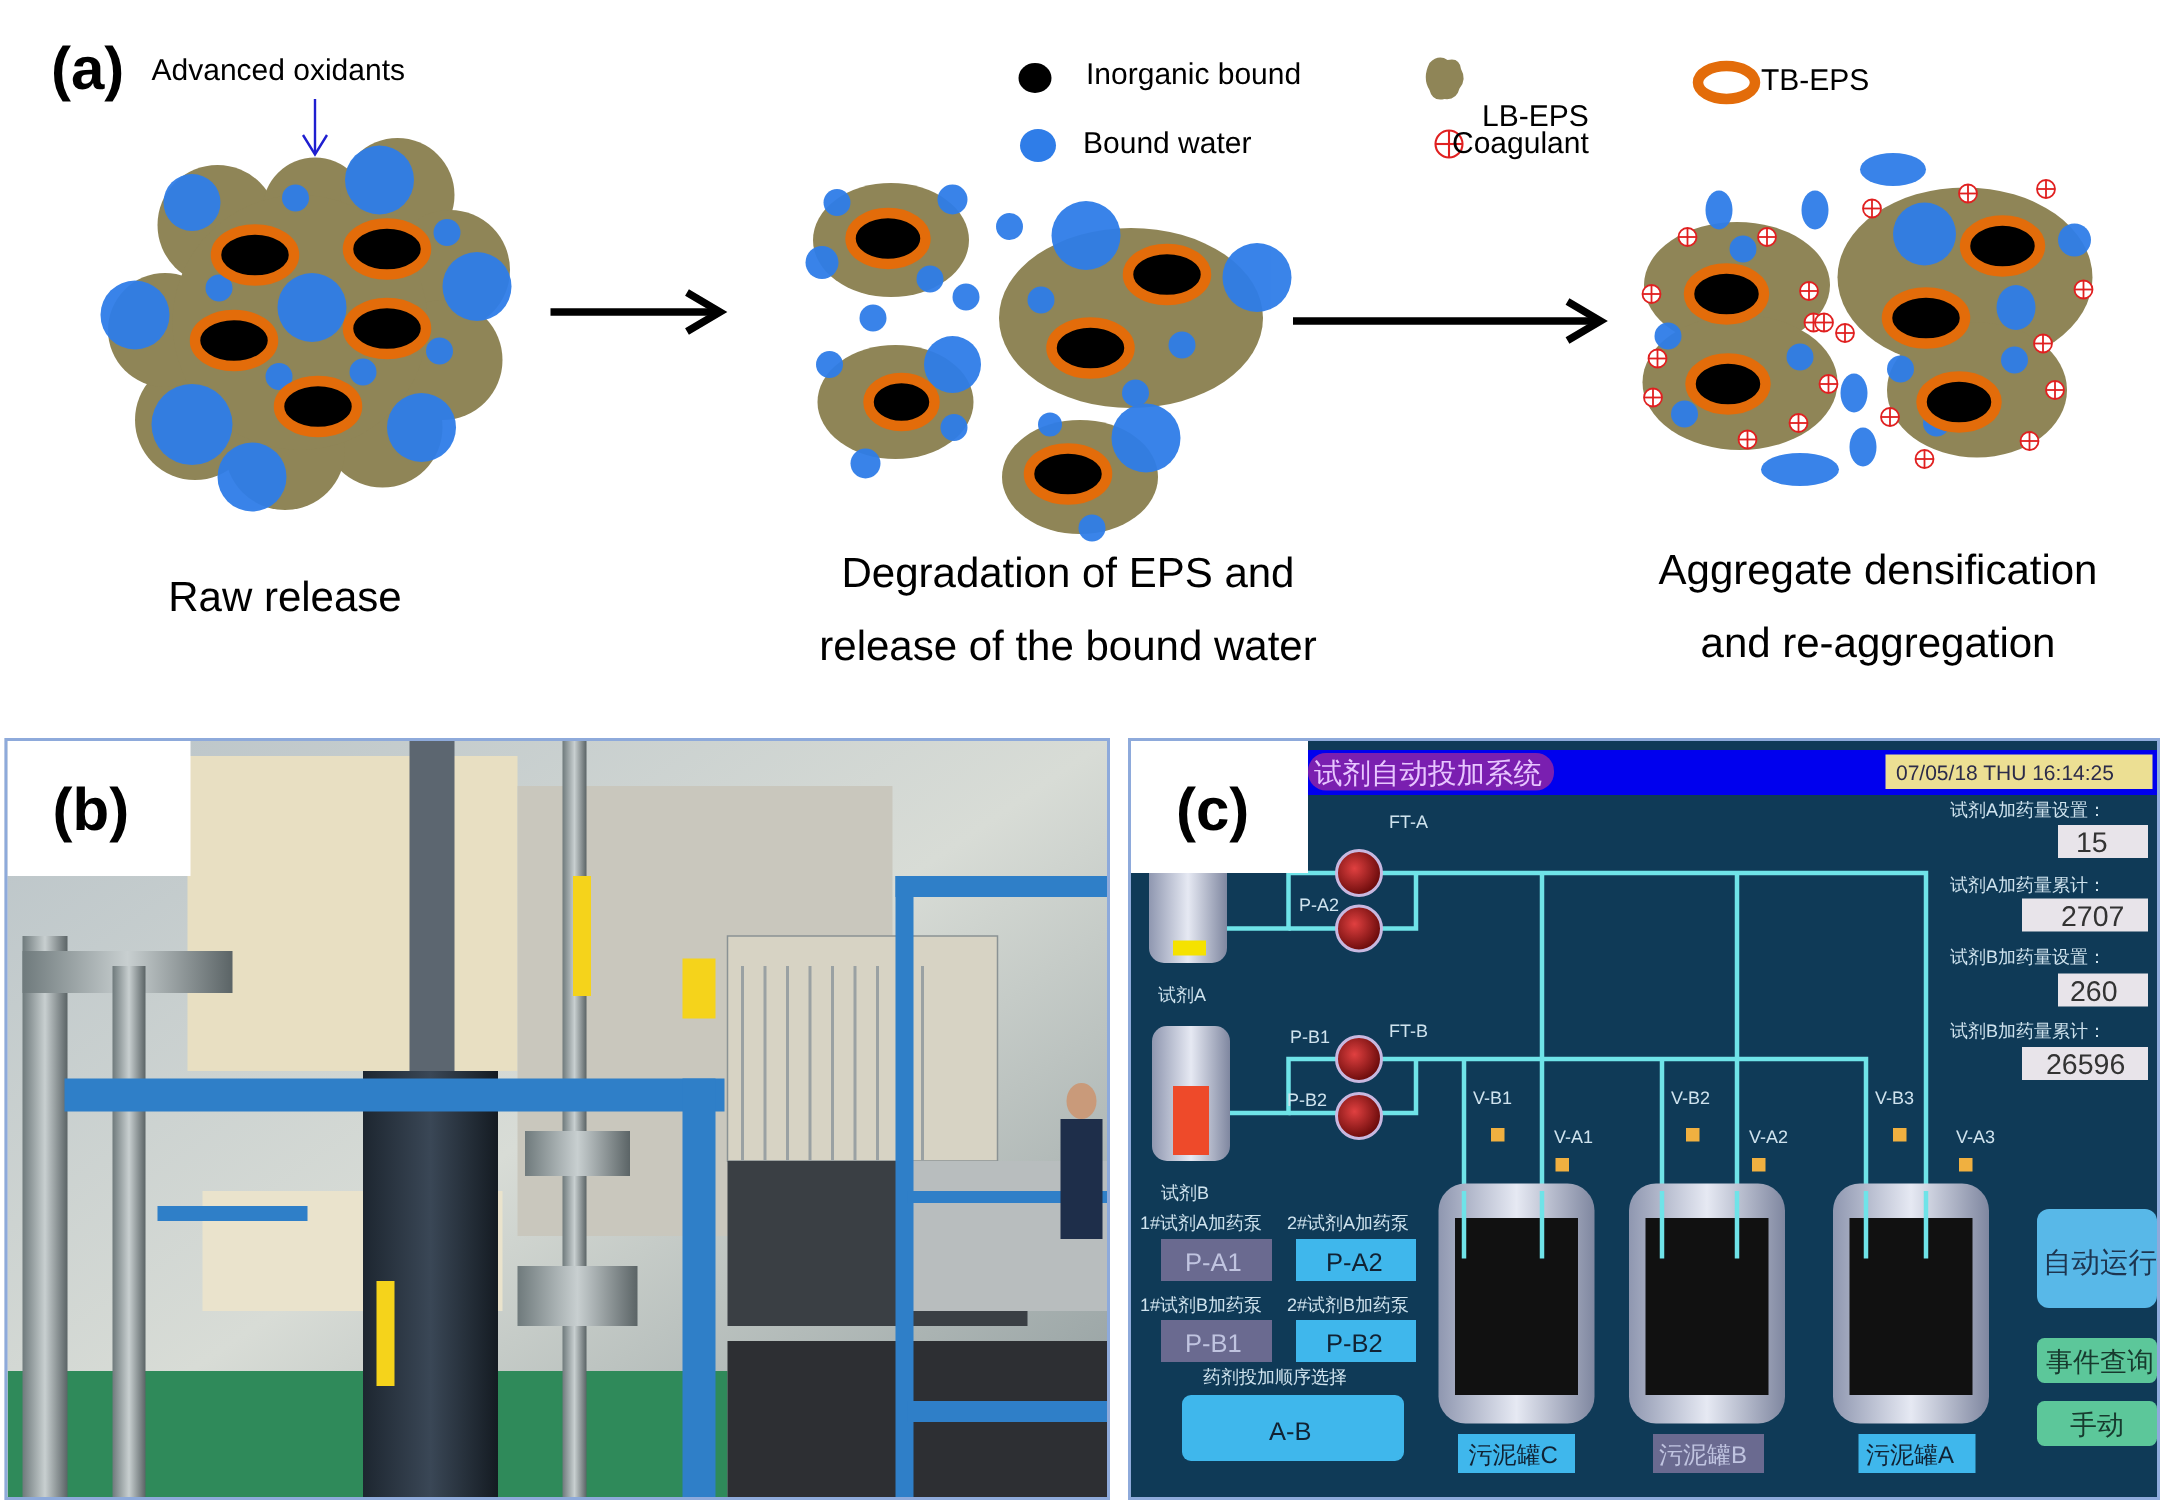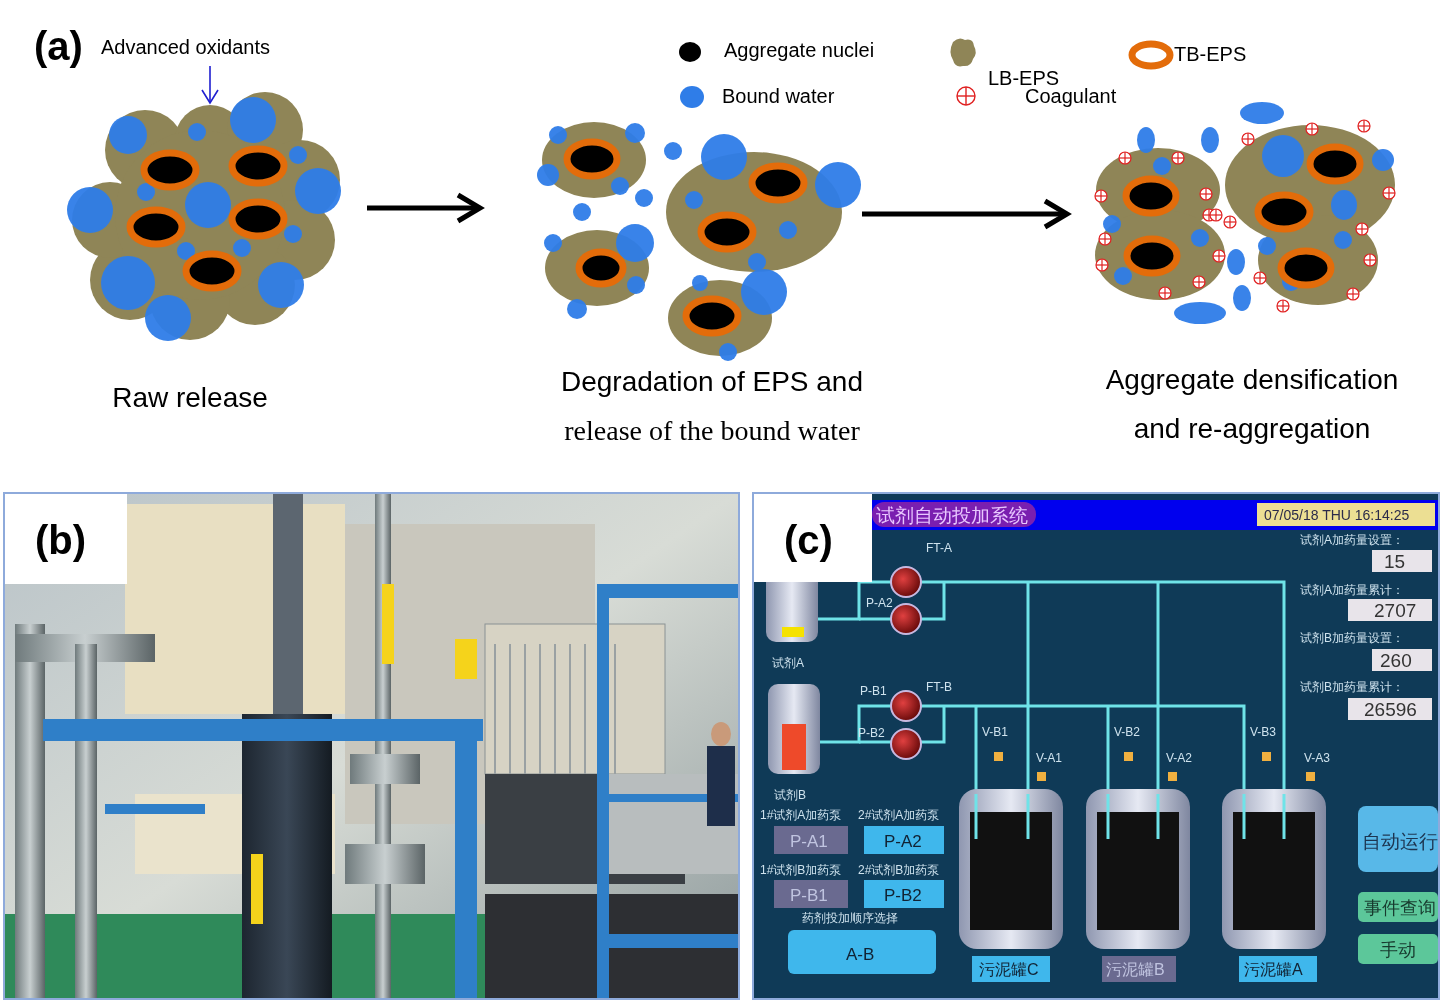--- a/index.html
+++ b/index.html
@@ -261,29 +261,29 @@
           <circle cx="1216" cy="215" r="6" fill="#fff" stroke="#e02020" stroke-width="1.2"></circle>
           <line x1="1210" y1="215" x2="1222" y2="215" stroke="#e02020" stroke-width="1.2"></line>
           <line x1="1216" y1="209" x2="1216" y2="221" stroke="#e02020" stroke-width="1.2"></line>
         </g>
       </g>
   </g>
 </svg>
 
 <div class="abs t26 center" style="left:60px;top:382px;width:260px;">Raw release</div>
 <div class="abs t26 center" style="left:462px;top:366px;width:500px;text-align:center;">Degradation of EPS and</div>
-<div class="abs t26 center" style="left:462px;top:415px;width:500px;font-family:Liberation Serif, serif;">release of the bound water</div>
+<div class="abs t26 center" style="left:462px;top:415px;width:500px;">release of the bound water</div>
 <div class="abs t26 center" style="left:1052px;top:364px;width:400px;">Aggregate densification</div>
 <div class="abs t26 center" style="left:1052px;top:413px;width:400px;">and re-aggregation</div>
 
-<div class="abs t22" style="left:724px;top:39px;">Aggregate nuclei</div>
+<div class="abs t22" style="left:724px;top:39px;">Inorganic bound</div>
 <div class="abs t22" style="left:988px;top:39px;margin-top:28px;">LB-EPS</div>
 <div class="abs t22" style="left:1174px;top:43px;">TB-EPS</div>
 <div class="abs t22" style="left:722px;top:85px;">Bound water</div>
-<div class="abs t22" style="left:1025px;top:85px;text-align:center;">Coagulant</div>
+<div class="abs t22" style="left:968px;top:85px;text-align:center;">Coagulant</div>
 
 <div id="panelB" class="abs">
   <svg width="733" height="504">
     <defs>
       <linearGradient id="bgB" x1="0" y1="0" x2="1" y2="1">
         <stop offset="0" stop-color="#b9c3c8"></stop>
           <stop offset="0.5" stop-color="#d8dcd6"></stop>
           <stop offset="1" stop-color="#8e9a9c"></stop>
       </linearGradient>
       <linearGradient id="pipeG" x1="0" x2="1">

